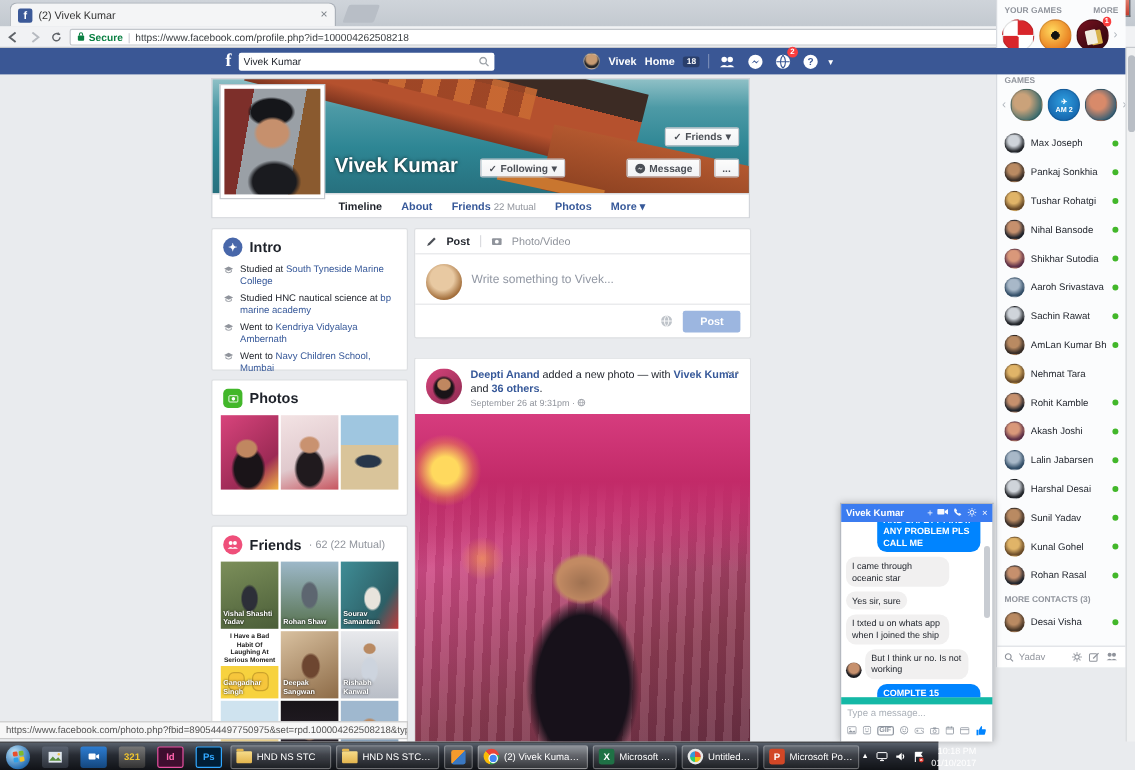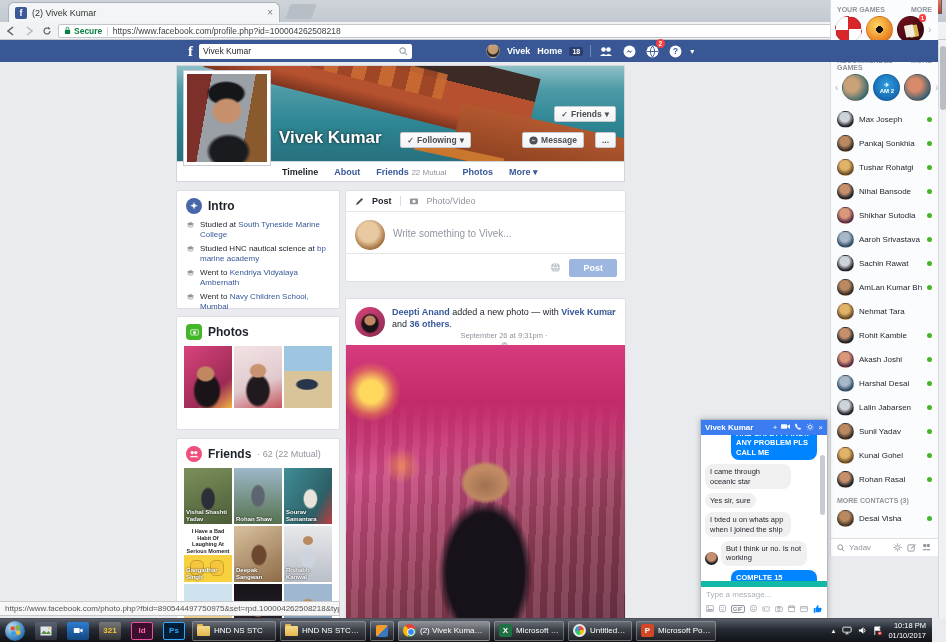--- a/index.html
+++ b/index.html
@@ -114,21 +114,21 @@
   #composer .chint { color:#9197a3; font-size:10px; margin-top:8px; }
   #composer .cfoot { position:absolute; right:0; bottom:0; left:0; height:28px; border-top:1px solid #e5e6e9; display:flex; align-items:center; justify-content:flex-end; gap:8px; padding:0 8px; }
   #postbtn { background:#9cb6e0; color:#fff; font-weight:bold; font-size:9px; border:none; border-radius:2px; padding:4px 14px; }
 
   
   #post { left:345px; top:236px; width:281px; height:382px; border-bottom:none; }
   #post .phead { display:flex; gap:7px; padding:8px 9px 4px; }
   #post .pavatar { width:30px; height:30px; border-radius:50%; flex:0 0 auto; background:radial-gradient(ellipse 9px 8px at 50% 45%,#c08760 0 55%,transparent 70%),radial-gradient(ellipse 13px 14px at 50% 55%,#1a1418 0 58%,transparent 75%),linear-gradient(140deg,#d8447c,#8c2a50); }
   #post .ptext { font-size:9px; line-height:1.3; }
   #post .ptext a { color:#365899; font-weight:bold; text-decoration:none; }
-  #post .ptime { color:#90949c; font-size:7.5px; margin-top:1px; display:flex; align-items:center; gap:2px;flex-direction:column; }
+  #post .ptime { color:#90949c; font-size:7.5px; margin-top:1px; display:flex; align-items:center; gap:2px; }
   #post .pmenu { position:absolute; right:8px; top:4px; color:#90949c; letter-spacing:1px; font-weight:bold; }
   #postphoto { position:absolute; left:0; top:46px; right:0; bottom:0;
     background:
       radial-gradient(ellipse 30px 24px at 50% 42%, rgba(0,0,0,.18), transparent 70%),
       radial-gradient(ellipse 36px 30px at 50% 41%, #c28a63 0 58%, transparent 72%),
       radial-gradient(ellipse 64px 100px at 50% 68%, #17111a 0 60%, transparent 74%),
       radial-gradient(ellipse 80px 46px at 50% 97%, #e9e2d8 0 52%, transparent 68%),
       radial-gradient(circle 40px at 9% 14%, #ffd95e 0 28%, rgba(255,180,60,.3) 58%, transparent 75%),
       radial-gradient(circle 26px at 20% 36%, rgba(255,170,70,.55), transparent 70%),
       linear-gradient(180deg, #d63c7e 0, #c22a68 56px, rgba(194,42,104,0) 130px),
@@ -183,21 +183,21 @@
   #chaticons svg { display:block; }
 
   
   #statusbar { position:absolute; left:0; top:601px; width:340px; height:15px; background:#f7f7f7; border:1px solid #c9c9c9; border-left:none; font-size:8px; color:#555; display:flex; align-items:center; padding:0 5px; white-space:nowrap; overflow:hidden; z-index:45; }
 
   
   #scrollbar { position:absolute; right:0; top:40px; width:8px; height:578px; background:#f0f1f2; border-left:1px solid #d8dadd; z-index:50; }
   #scrollbar .thumb { position:absolute; left:1px; top:6px; width:6px; height:64px; background:#b9bec5; border-radius:3px; }
 
   
-  #taskbar { position:absolute; left:0; top:618px; width:932px; height:24px; background:linear-gradient(180deg,rgba(82,90,102,.96) 0,rgba(32,36,44,.97) 45%,rgba(12,14,18,.98) 100%); border-top:1px solid rgba(255,255,255,.25); display:flex; align-items:center; z-index:60; }
+  #taskbar { position:absolute; left:0; top:618px; width:782px; height:24px; background:linear-gradient(180deg,rgba(82,90,102,.96) 0,rgba(32,36,44,.97) 45%,rgba(12,14,18,.98) 100%); border-top:1px solid rgba(255,255,255,.25); display:flex; align-items:center; z-index:60; }
   #orb { width:20px; height:20px; border-radius:50%; margin:0 5px; background:radial-gradient(circle at 35% 30%,#bfe3f7,#2b72b4 70%,#123d68); display:flex; align-items:center; justify-content:center; flex:0 0 auto; }
   #orb .flag { width:9px; height:9px; display:grid; grid-template-columns:1fr 1fr; gap:1px; transform:rotate(-8deg); }
   #orb .flag i { border-radius:1px; }
   .tkicon { width:22px; height:18px; margin:0 5px; border-radius:2px; display:flex; align-items:center; justify-content:center; font-size:8px; font-weight:bold; flex:0 0 auto; }
   .tkwin { height:20px; margin:0 2px; border:1px solid rgba(255,255,255,.28); border-radius:2px; background:linear-gradient(180deg,rgba(255,255,255,.16),rgba(255,255,255,.05)); color:#fff; font-size:8px; display:flex; align-items:center; gap:4px; padding:0 4px; white-space:nowrap; overflow:hidden; flex:0 0 auto; }
   .tkwin.active { background:linear-gradient(180deg,rgba(255,255,255,.38),rgba(255,255,255,.14)); }
   .tkwin .wlabel { overflow:hidden; text-overflow:ellipsis; }
   .folder { width:13px; height:10px; background:linear-gradient(#f7dc8a,#e3b54e); border-radius:1px; position:relative; flex:0 0 auto; }
   .folder::before { content:""; position:absolute; top:-2px; left:0; width:6px; height:2px; background:#e3b54e; border-radius:1px 1px 0 0; }
   .chromeic { width:13px; height:13px; border-radius:50%; background:conic-gradient(from -45deg,#ea4335 0 33%,#4285f4 0 34%,#34a853 34% 66%,#fbbc05 66% 100%); position:relative; flex:0 0 auto; }
@@ -569,26 +569,26 @@
         <span class="cname">Rohit Kamble</span>
         <span class="cdot"></span>
       </div>
     <div class="contact">
         <span class="cav"></span>
         <span class="cname">Akash Joshi</span>
         <span class="cdot"></span>
       </div>
     <div class="contact">
         <span class="cav"></span>
+        <span class="cname">Lalin Jabarsen</span>
+        <span class="cdot"></span>
+      </div>
+    <div class="contact">
+        <span class="cav"></span>
         <span class="cname">Harshal Desai</span>
-        <span class="cdot"></span>
-      </div>
-    <div class="contact">
-        <span class="cav"></span>
-        <span class="cname">Lalin Jabarsen</span>
         <span class="cdot"></span>
       </div>
     <div class="contact">
         <span class="cav"></span>
         <span class="cname">Sunil Yadav</span>
         <span class="cdot"></span>
       </div>
     <div class="contact">
         <span class="cav"></span>
         <span class="cname">Kunal Gohel</span>

